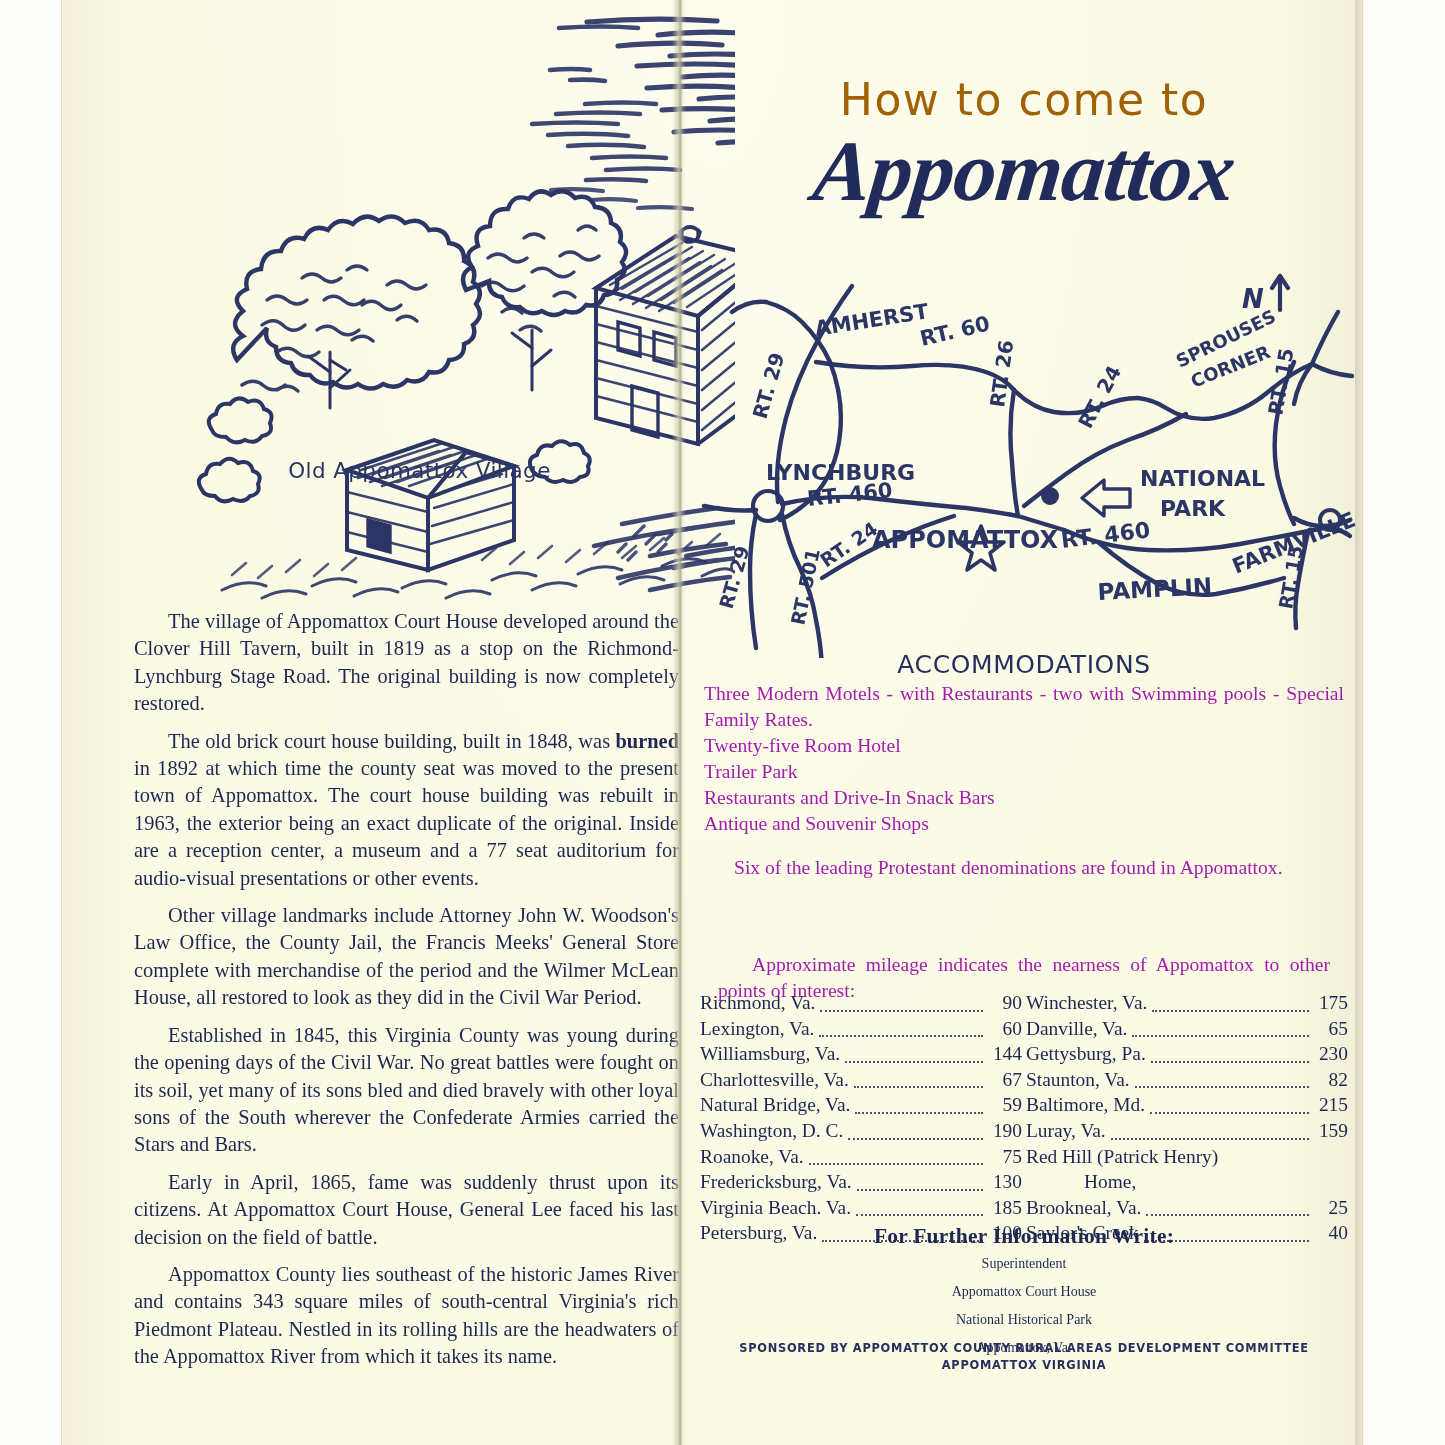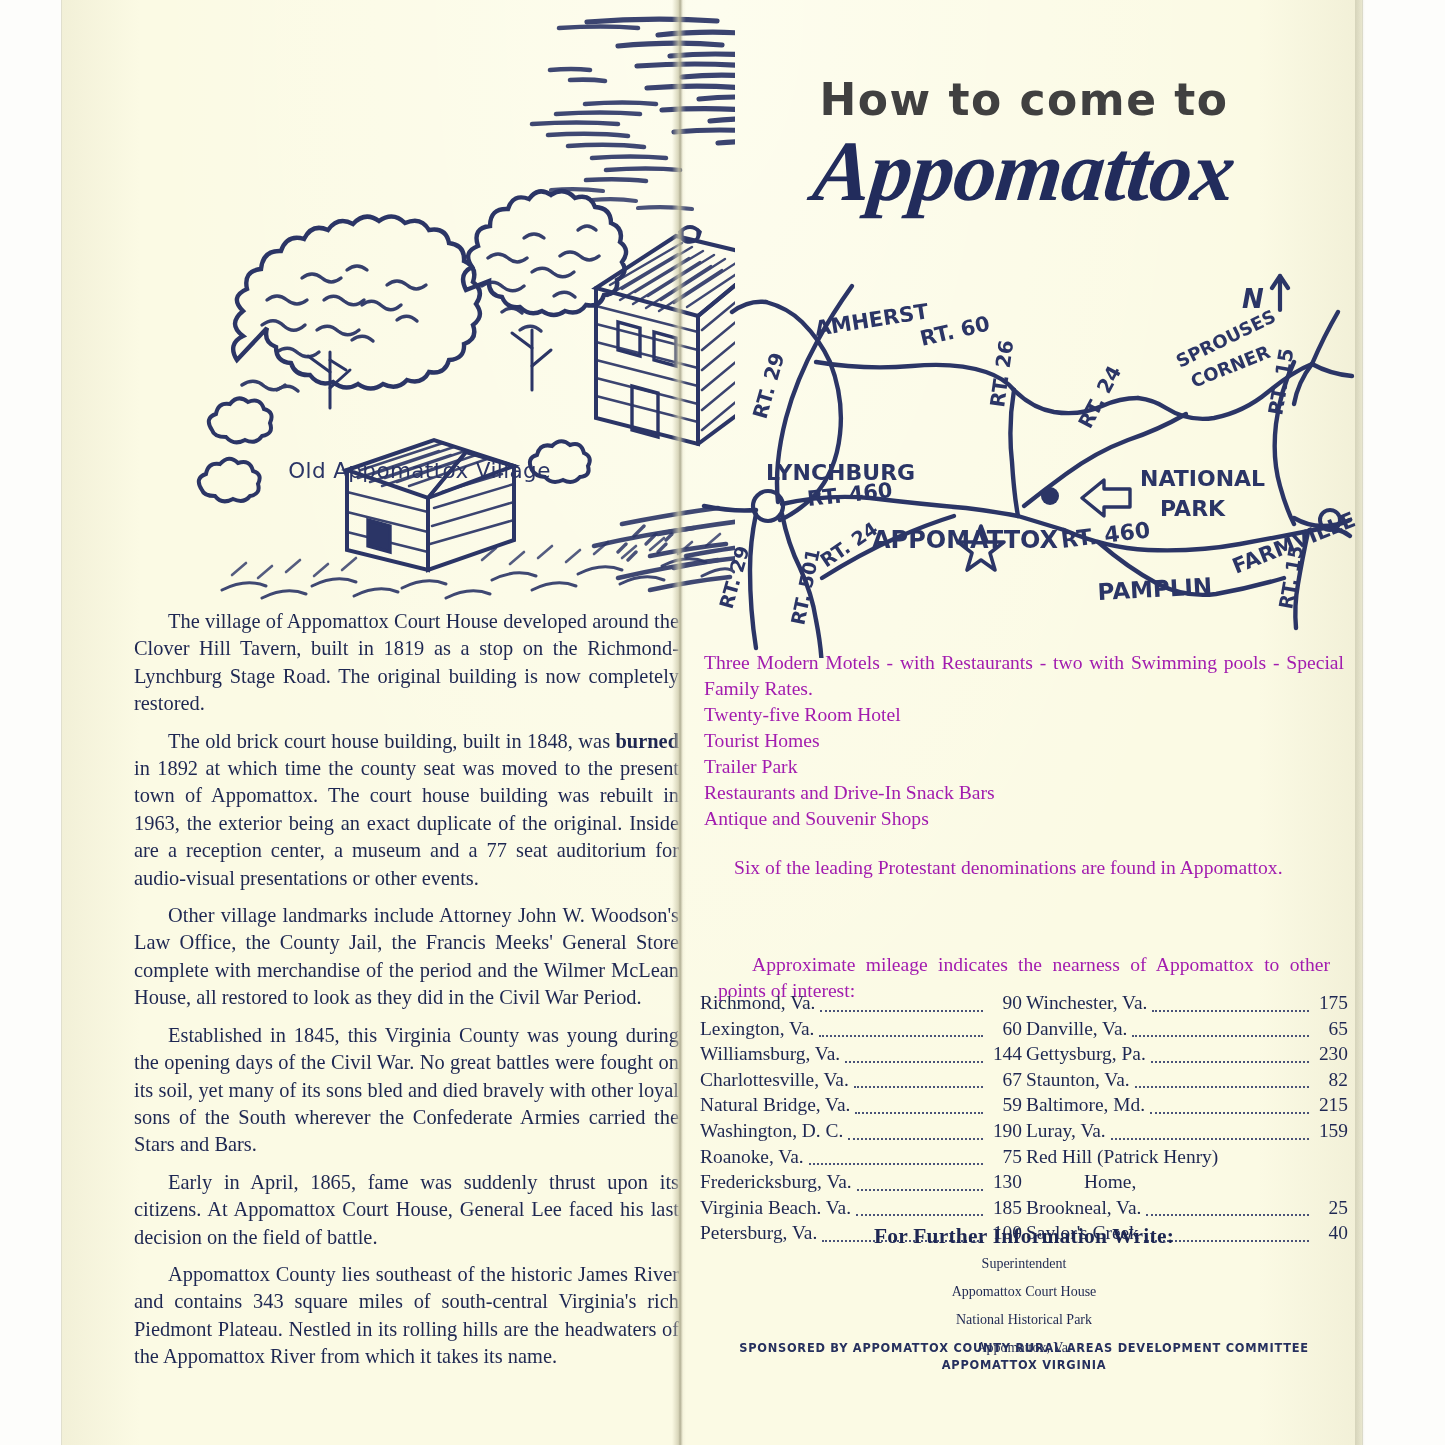--- a/index.html
+++ b/index.html
@@ -53,22 +53,22 @@
     font-family:"Liberation Serif",serif;
     font-size:20.4px;line-height:27.4px;
     color:#1e2752;text-align:justify;text-indent:34px;
     -webkit-font-smoothing:none;
   }
   .para b{font-weight:700;}
 
   
   #title-block{position:absolute;left:0;top:78px;width:676px;text-align:center;}
   #title-line1{
-    font-family:"DejaVu Sans",sans-serif;font-weight:700;font-size:44px;
-    letter-spacing:1.5px;color:#404040;line-height:1;
+    font-family:"DejaVu Sans",sans-serif;font-weight:400;font-size:44px;
+    letter-spacing:1.5px;color:#a16207;line-height:1;
   }
   #title-script{
     font-family:"Liberation Serif",serif;font-style:italic;font-weight:700;
     font-size:86px;line-height:1.06;color:#222c5c;letter-spacing:-1px;
     margin-top:4px;
     transform:skewX(-6deg);
   }
 
   #map-wrap{position:absolute;left:8px;top:258px;width:664px;height:400px;}
   #map-wrap svg{display:block;}
@@ -427,24 +427,24 @@
           <text x="542" y="316" font-size="21" transform="rotate(-22 542 316)">FARMVILLE</text>
           <text x="598" y="352" font-size="19" transform="rotate(-80 598 352)">RT. 15</text>
           <text x="38" y="352" font-size="19" transform="rotate(-74 38 352)">RT. 29</text>
           <text x="110" y="368" font-size="19" transform="rotate(-78 110 368)">RT. 501</text>
           <text x="132" y="310" font-size="19" transform="rotate(-34 132 310)">RT. 24</text>
         </g>
       </svg>
     </div>
 
     <div id="accom">
+      <h3 class="sec-head">ACCOMMODATIONS</h3>
       <p class="tw lead">Three Modern Motels - with Restaurants - two with Swimming pools - Special Family Rates.</p>
       <ul class="tw">
         <li>Twenty-five Room Hotel</li>
-        <li>Tourist Homes</li>
         <li>Trailer Park</li>
         <li>Restaurants and Drive-In Snack Bars</li>
         <li>Antique and Souvenir Shops</li>
       </ul>
     </div>
 
     <div id="churches">
       <p class="tw">Six of the leading Protestant denominations are found in Appomattox.</p>
     </div>
 

